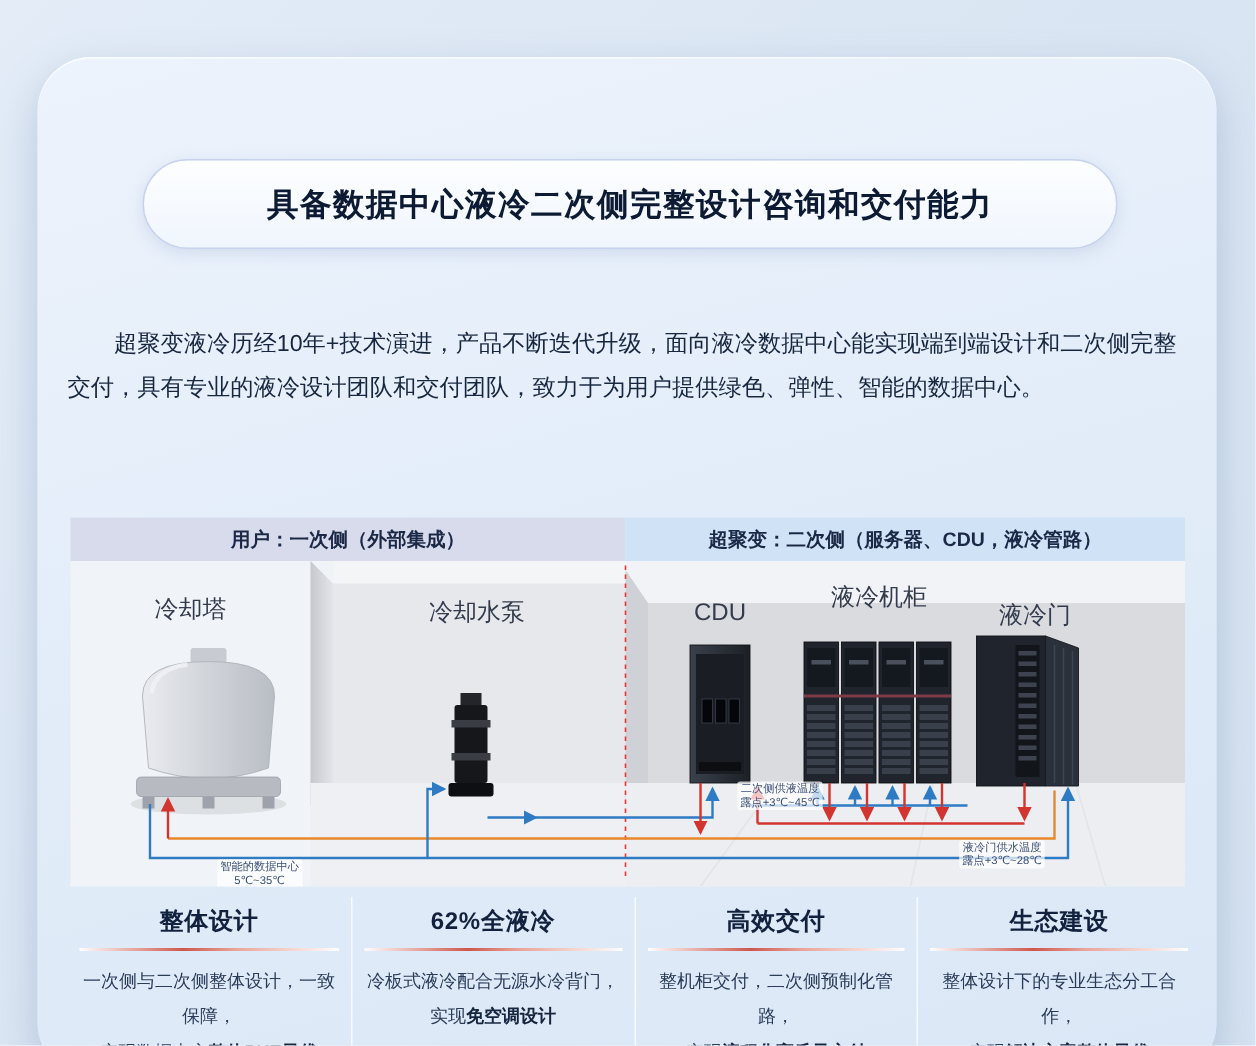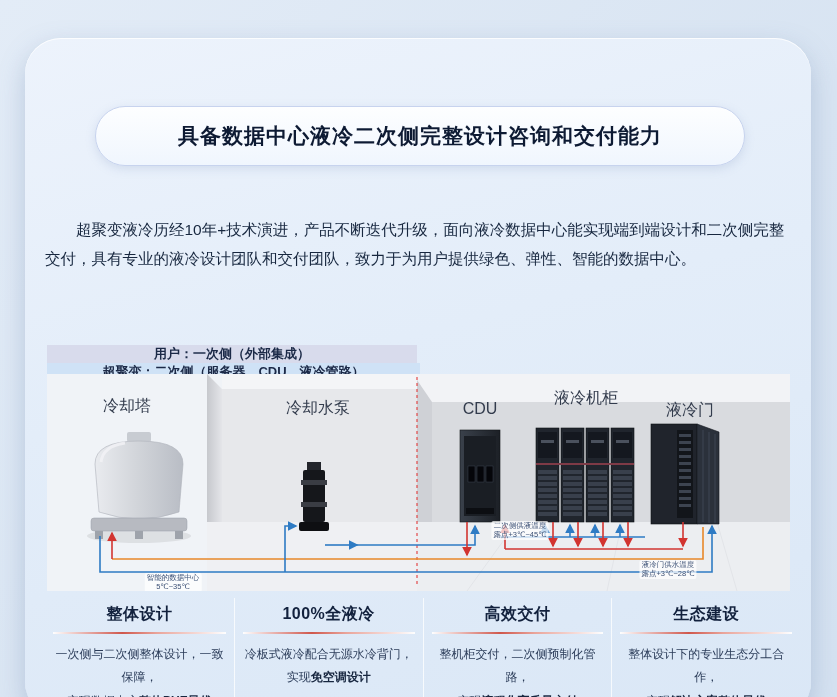--- a/index.html
+++ b/index.html
@@ -23,21 +23,21 @@
     box-shadow:0 3px 10px rgba(140,160,200,.25);
     display:flex; align-items:center; justify-content:center;
   }
   .title-pill h1 { font-size:21px; font-weight:bold; color:#0d1a33; letter-spacing:1px; }
   .intro {
     position:absolute; left:20px; top:178px; width:750px;
     font-size:15.5px; line-height:1.85; color:#17273f;
     text-indent:2em; text-align:left;
   }
   .diagram { position:absolute; left:22px; top:307px; width:743px; }
-  .dg-header { display:flex; height:29px; width:743px;flex-direction:column; }
+  .dg-header { display:flex; height:29px; width:743px; }
   .dg-header-cell {
     display:flex; align-items:center; justify-content:center;
     font-size:13px; font-weight:bold; color:#1b2947;
   }
   .dg-header-left  { width:370px; background:#d8dbec; }
   .dg-header-right { width:373px; background:#cfe2f6; }
   .dg-body { position:relative; width:743px; height:217px; background:#eef1f5; overflow:hidden; }
   .dg-body svg { position:absolute; left:0; top:0; }
   .equip-label {
     position:absolute; transform:translateX(-50%);
@@ -271,21 +271,21 @@
   <div class="features">
     <div class="feature">
       <div class="f-title">整体设计</div>
       <div class="f-underline"></div>
       <div class="f-desc">
         <span>一次侧与二次侧整体设计，一致保障，</span><br>
         <span>实现数据中心</span><b>整体PUE最优</b>
       </div>
     </div>
     <div class="feature">
-      <div class="f-title">100%全液冷</div>
+      <div class="f-title">62%全液冷</div>
       <div class="f-underline"></div>
       <div class="f-desc">
         <span>冷板式液冷配合无源水冷背门，</span><br>
         <span>实现</span><b>免空调设计</b>
       </div>
     </div>
     <div class="feature">
       <div class="f-title">高效交付</div>
       <div class="f-underline"></div>
       <div class="f-desc">

